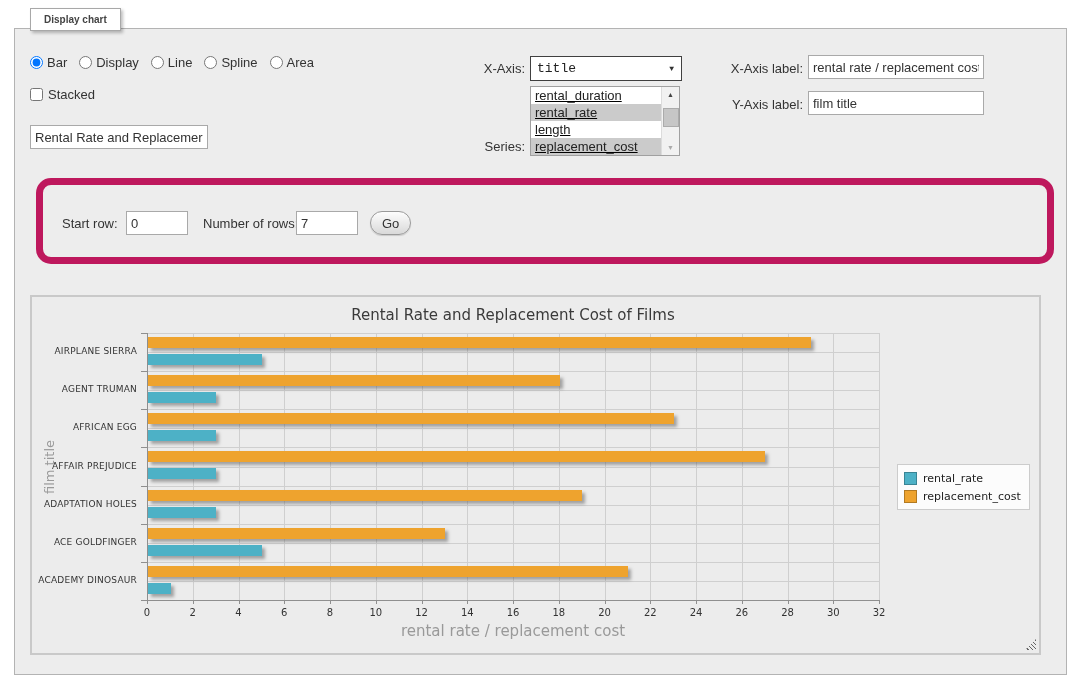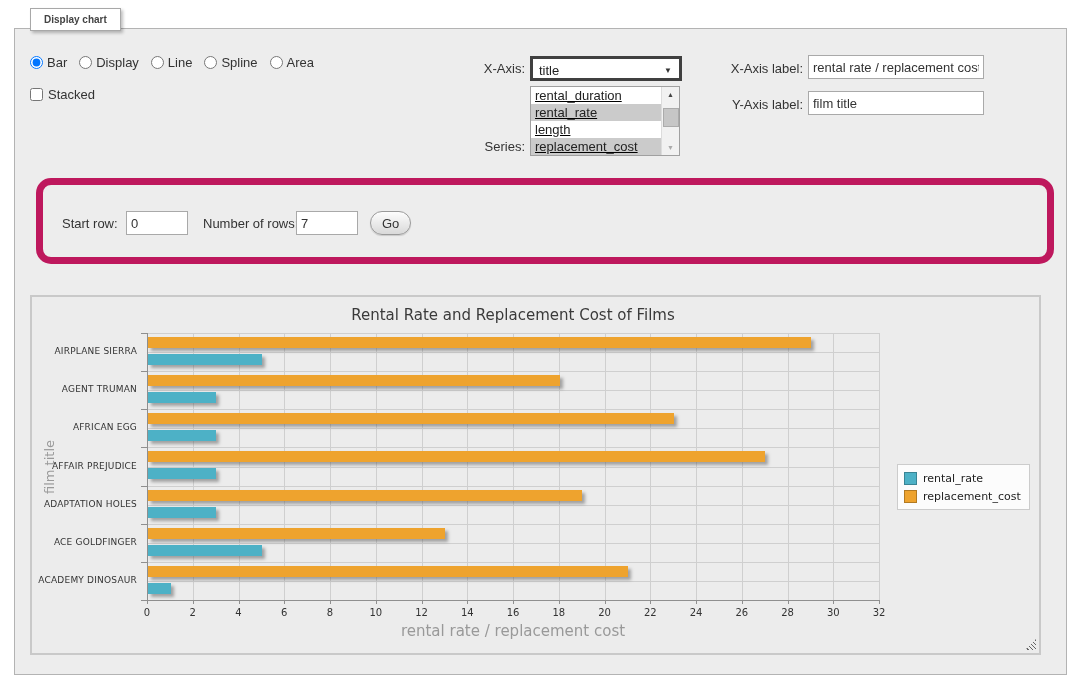--- a/index.html
+++ b/index.html
@@ -8,21 +8,21 @@
   .fieldset{position:absolute;left:14px;top:28px;width:1051px;height:645px;background:#ededed;border:1px solid #b3b3b3;}
   .legend-box{position:absolute;left:30px;top:8px;padding:5px 13px;background:#fff;border:1px solid #a8a8a8;
     font-size:10px;font-weight:bold;color:#444;box-shadow:2px 2px 3px rgba(0,0,0,.25);z-index:3;}
   .lbl{position:absolute;font-size:13px;color:#333;line-height:15px;}
   .r{text-align:right;}
   .txt{position:absolute;height:18px;border:1px solid #a9a9a9;background:#fff;
     font:13px "Liberation Sans",sans-serif;color:#333;padding:2px 4px;margin:0;outline:none;border-radius:0;}
   .radio-row{position:absolute;left:30px;top:55px;display:flex;align-items:flex-end;gap:12px;font-size:13px;color:#333;}
   .stacked-row{position:absolute;left:30px;top:87px;display:flex;align-items:center;gap:5px;font-size:13px;color:#333;}
   .selectbox{position:absolute;left:530px;top:56px;width:152px;height:25px;box-sizing:border-box;background:#fff;
-    border:3px solid #404040;font-size:13px;color:#222;line-height:23px;padding-left:6px;}
+    border:1px solid #404040;font-size:13px;color:#222;line-height:23px;padding-left:6px;font-family:Liberation Mono, monospace;}
   .selectbox .arrow{position:absolute;right:7px;top:8px;font-size:8px;color:#333;line-height:8px;}
   .listbox{position:absolute;left:530px;top:86px;width:150px;height:70px;box-sizing:border-box;background:#fff;
     border:1px solid #a0a0a0;overflow:hidden;}
   .listbox .options{position:absolute;left:0;top:0;right:17px;bottom:0;text-decoration:underline;}
   .sb{position:absolute;right:0;top:0;bottom:0;width:17px;background:#f1f1f1;border-left:1px solid #dcdcdc;}
   .sb-btn{position:absolute;left:0;width:17px;height:15px;text-align:center;font-size:7px;line-height:15px;}
   .sb-up{top:0;color:#444;}
   .sb-dn{bottom:0;color:#aaa;}
   .sb-thumb{position:absolute;left:1px;width:14px;top:21px;height:17px;background:#c6c6c6;border:1px solid #ababab;}
   .rows-panel{position:absolute;left:36px;top:178px;width:1004px;height:72px;background:#ededed;
@@ -64,20 +64,21 @@
         <input type="radio" name="ctype" style="">
         <span>Area</span>
       </label>
     </div>
 
   <label class="stacked-row">
     <input type="checkbox" id="stacked-cb" style="">
     <span>Stacked</span>
   </label>
 
+  <input class="txt" style="left: 30px; top: 125px; width: 168px;" value="Rental Rate and Replacemer">
 
   <div class="lbl r" style="left:445px;top:61px;width:80px;">X-Axis:</div>
   <div class="selectbox">
     <span>title</span>
     <span class="arrow">▼</span>
   </div>
 
   <div class="lbl r" style="left:445px;top:139px;width:80px;">Series:</div>
   <div class="listbox">
     <div id="series-options" class="options">

